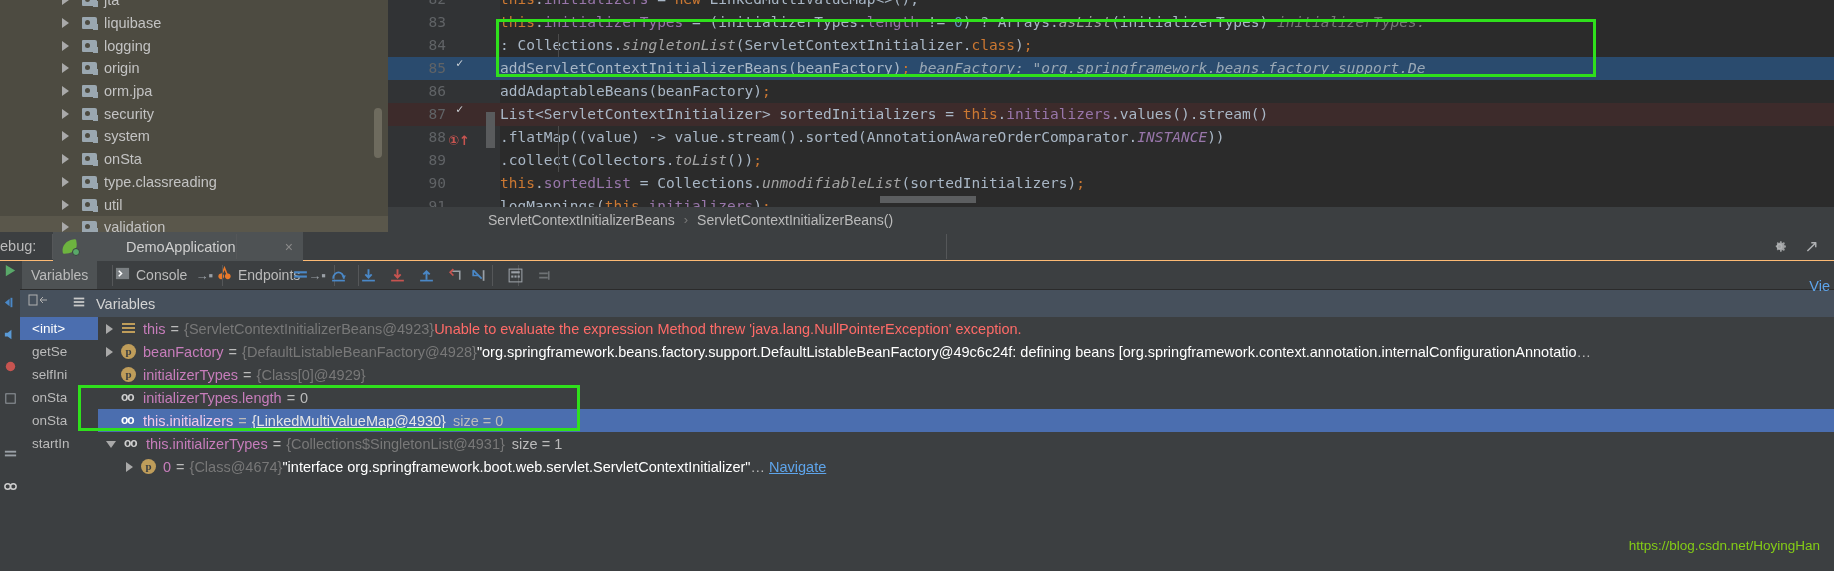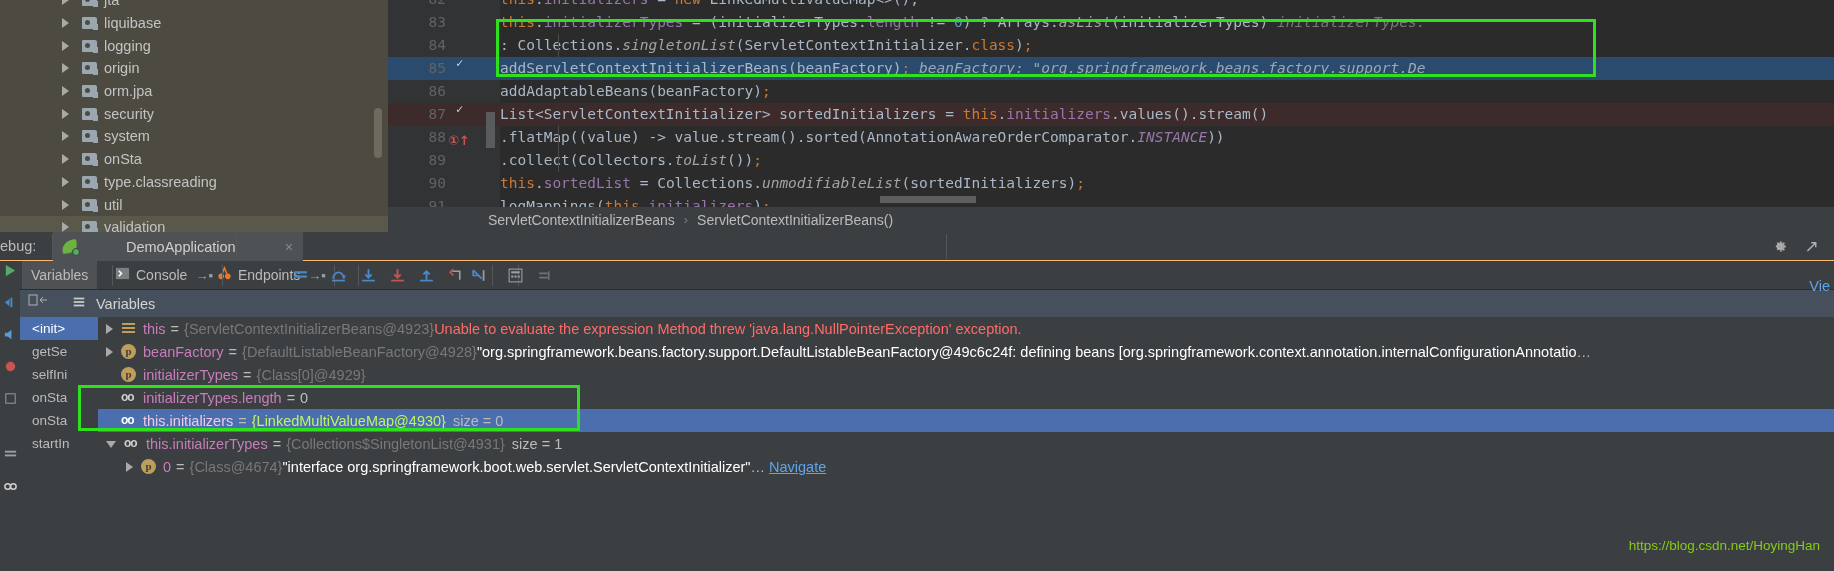--- a/index.html
+++ b/index.html
@@ -337,21 +337,21 @@
   }
   .var-name { color: #c77dbb; margin-right: 5px; }
   .var-eq { color: #bbbbbb; margin-right: 5px; }
   .var-ref { color: #787878; }
   .var-str { color: #ffffff; }
   .var-err { color: #ff6b68; }
   .var-num { color: #bbbbbb; }
   .var-size { color: #bbbbbb; margin-left: 7px; }
   .var-link { color: #5ea4ea; text-decoration: underline; margin-left: 4px; }
   .var-ellip { color: #bbbbbb; }
-  .selected .var-ref { color: #bef264; }
+  .selected .var-ref { color: #e5e5e5; text-decoration: underline; }
   .selected .var-name { color: #f0c8e8; }
   .selected .ico-field.oo { color: #ffffff; }
   .view-link {
     position: absolute; right: 4px; top: 46px;
     color: #5ea4ea; font-size: 14.5px;
   }
 
   .watermark {
     position: absolute; right: 14px; bottom: 18px;
     color: #84cc16; font-size: 13.5px;

